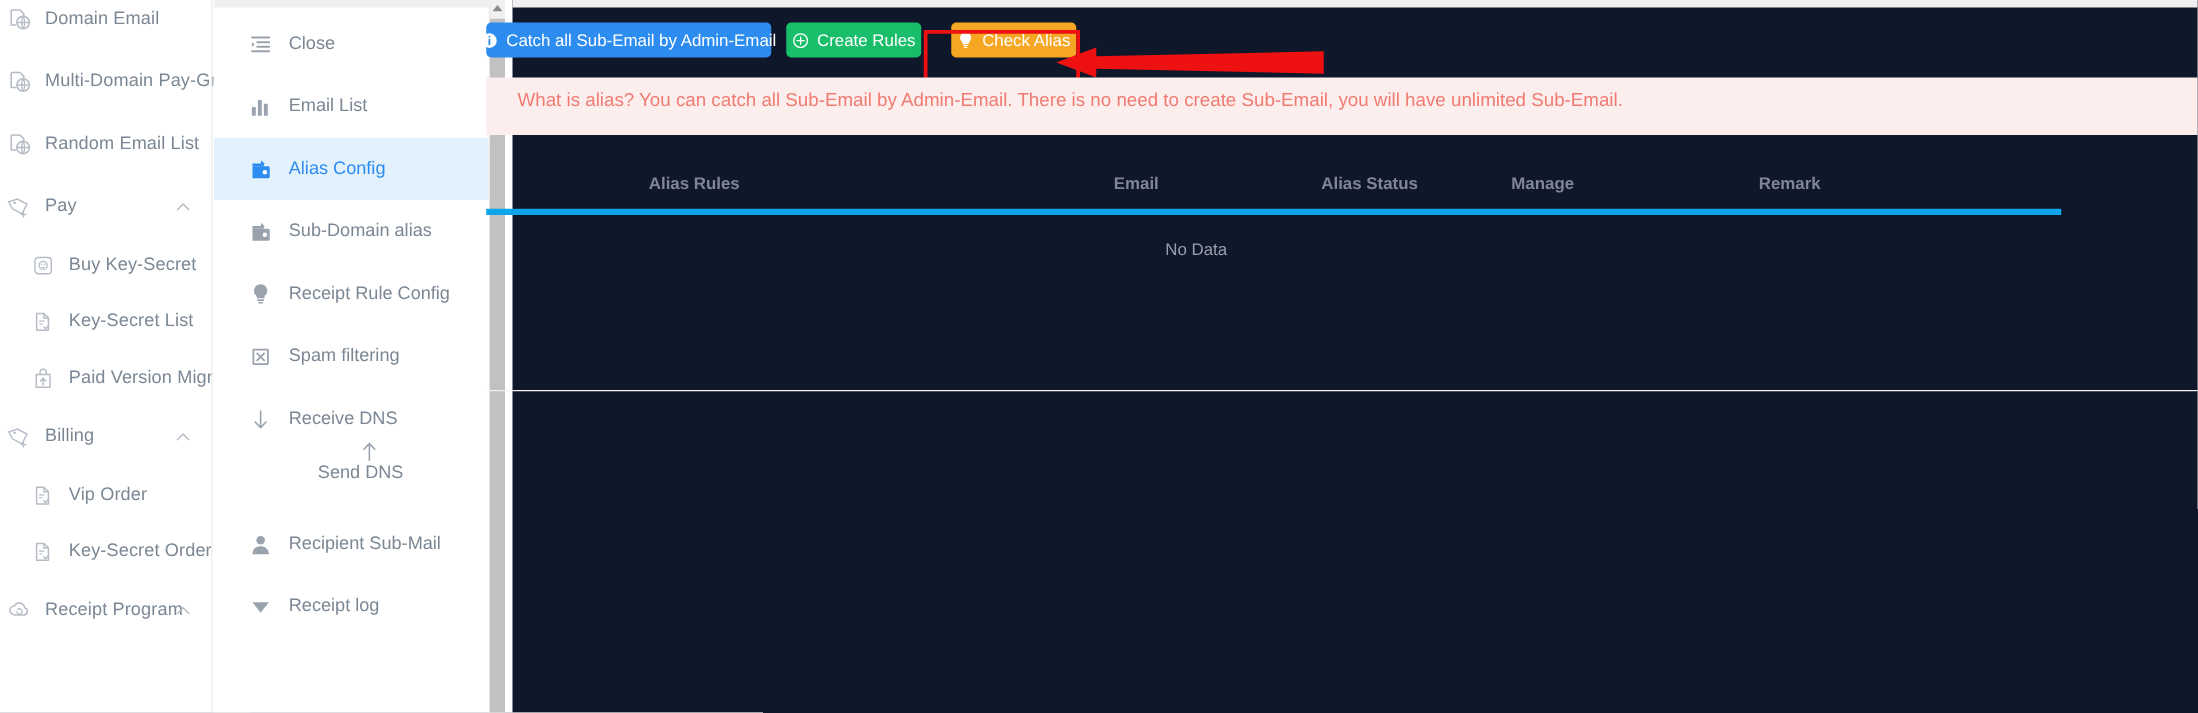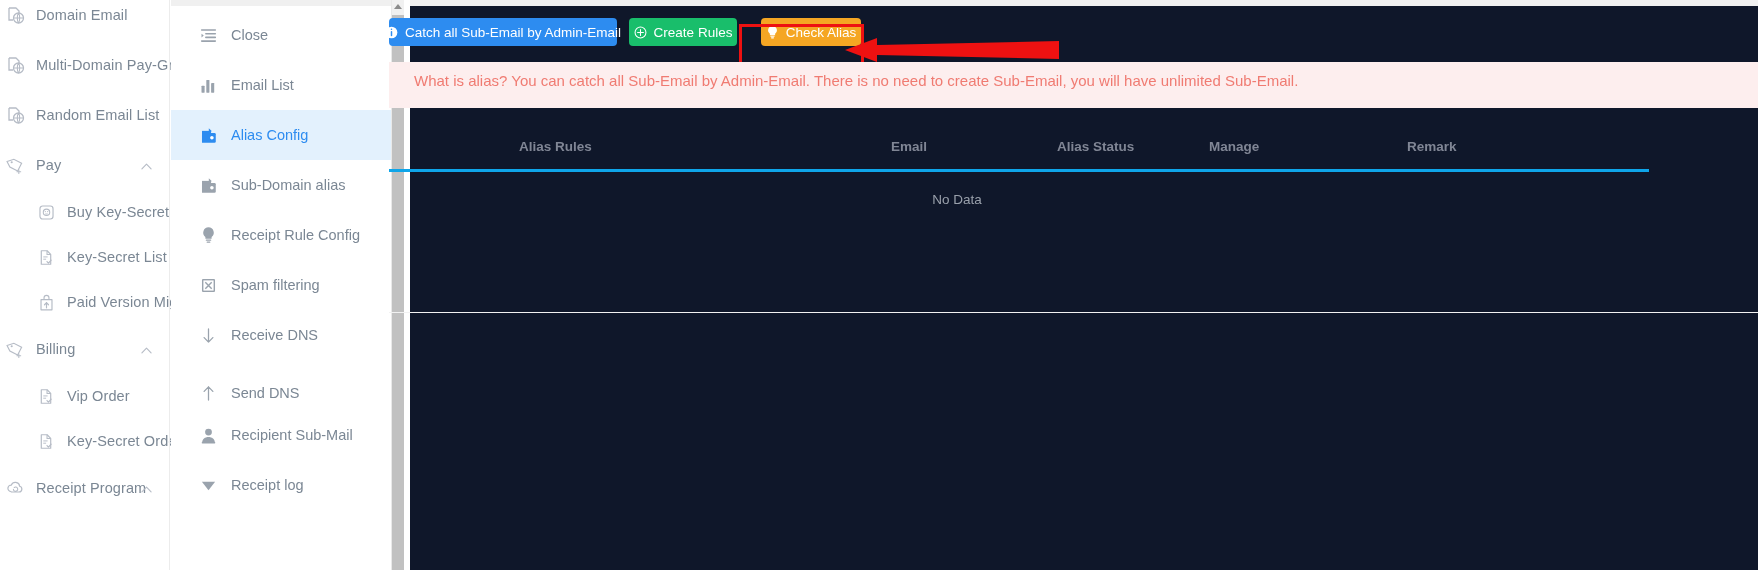--- a/index.html
+++ b/index.html
@@ -21,21 +21,21 @@
     display:flex; align-items:center;
     color:#7b8794; font-size:14.5px; white-space:nowrap;
   }
   .nav-item .nv-ico {
     width:22px; height:22px; flex:0 0 22px;
     display:flex; align-items:center; justify-content:center;
     color:#b6bcc6;
   }
   .nav-item .nv-lbl { margin-left:10px; letter-spacing:.1px; }
   .nav-item.lvl0 .nv-ico { margin-left:4px; }
-  .nav-item.lvl1 { padding-left:12px;text-align:right; }
+  .nav-item.lvl1 { padding-left:0;text-align:right; }
   .nav-item.lvl1 .nv-ico { margin-left:23px; }
   .nav-item .nv-caret {
     position:absolute; right:18px; top:50%; transform:translateY(-50%);
     width:12px; height:12px; color:#b6bcc6;
   }
   .sidebar-edge {
     position:absolute; left:169px; top:0; width:1px; height:570px; background:#ececec;
   }
 
   
@@ -119,21 +119,21 @@
     color:#ed4014; font-size:13.5px; font-weight:bold; line-height:19px;
   }
   #alert .al-body {
     color:#f07b72; font-size:15px; line-height:19px; margin-top:1px;
   }
 
   
   #tbl { position:absolute; left:-21px; top:122px; width:1260px; }
   #tbl .thead {
     position:relative; height:50px;
-    border-bottom:3px solid #0ea5e9;
+    border-bottom:5px solid #0ea5e9;
   }
   #tbl .th {
     position:absolute; top:0; height:50px; line-height:50px;
     font-size:13.5px; font-weight:bold; color:#808695; white-space:nowrap;
   }
   #tbl .nodata {
     height:56px; line-height:56px; text-align:center;
     font-size:13.5px; color:#99a0ab; width:1136px;
   }
   #tbl .tfoot-rule {
@@ -341,21 +341,21 @@
         <span class="sb-lbl">Spam filtering</span>
       </div>
       <div class="sub-item" style="top: 310px;">
         <span class="sb-ico">
           <svg width="17" height="17" viewBox="0 0 18 18" fill="none">
             <path d="M9 2v14M9 16l-4.6-4.8M9 16l4.6-4.8" stroke="currentColor" stroke-width="1.35" stroke-linecap="round" stroke-linejoin="round"></path>
           </svg>
         </span>
         <span class="sb-lbl">Receive DNS</span>
       </div>
-      <div class="sub-item" style="top: 368px;">
+      <div class="sub-item" style="top: 352px; flex-direction: column;">
         <span class="sb-ico">
           <svg width="17" height="17" viewBox="0 0 18 18" fill="none">
             <path d="M9 16V2M9 2 4.4 6.8M9 2l4.6 4.8" stroke="currentColor" stroke-width="1.35" stroke-linecap="round" stroke-linejoin="round"></path>
           </svg>
         </span>
         <span class="sb-lbl">Send DNS</span>
       </div>
       <div class="sub-item" style="top: 410px;">
         <span class="sb-ico">
           <svg width="17" height="17" viewBox="0 0 18 18" fill="none">

